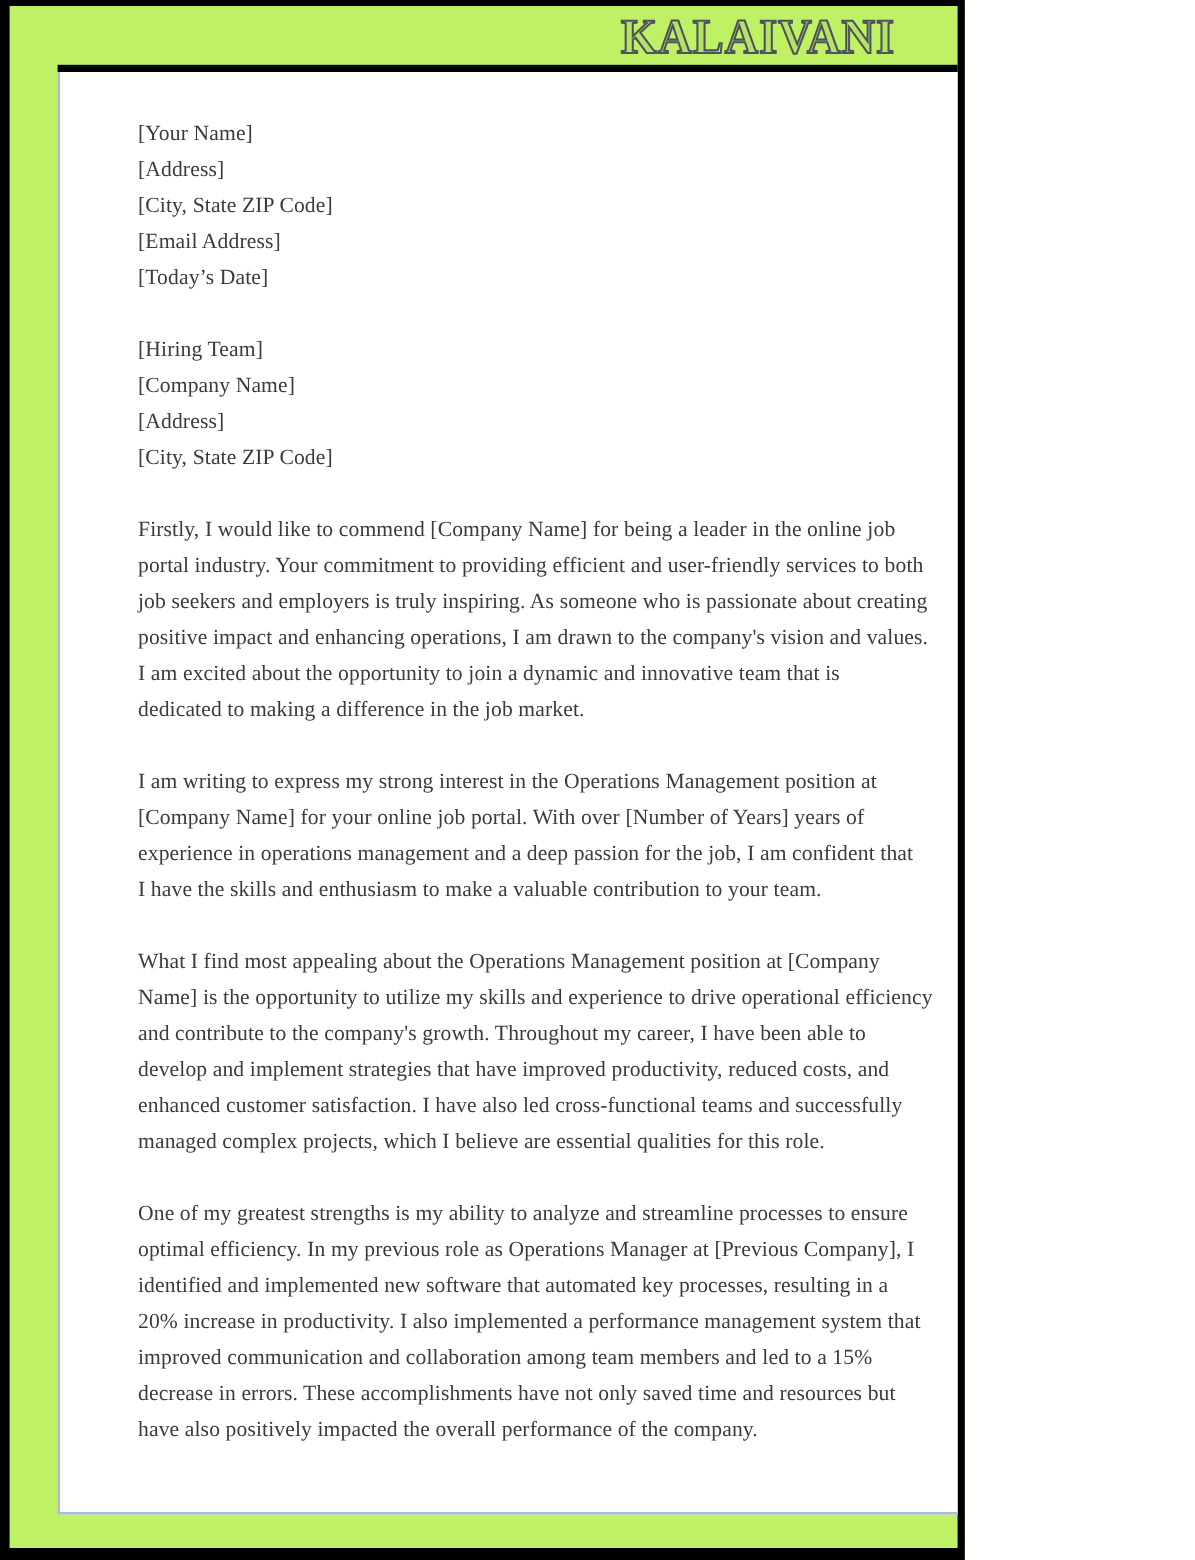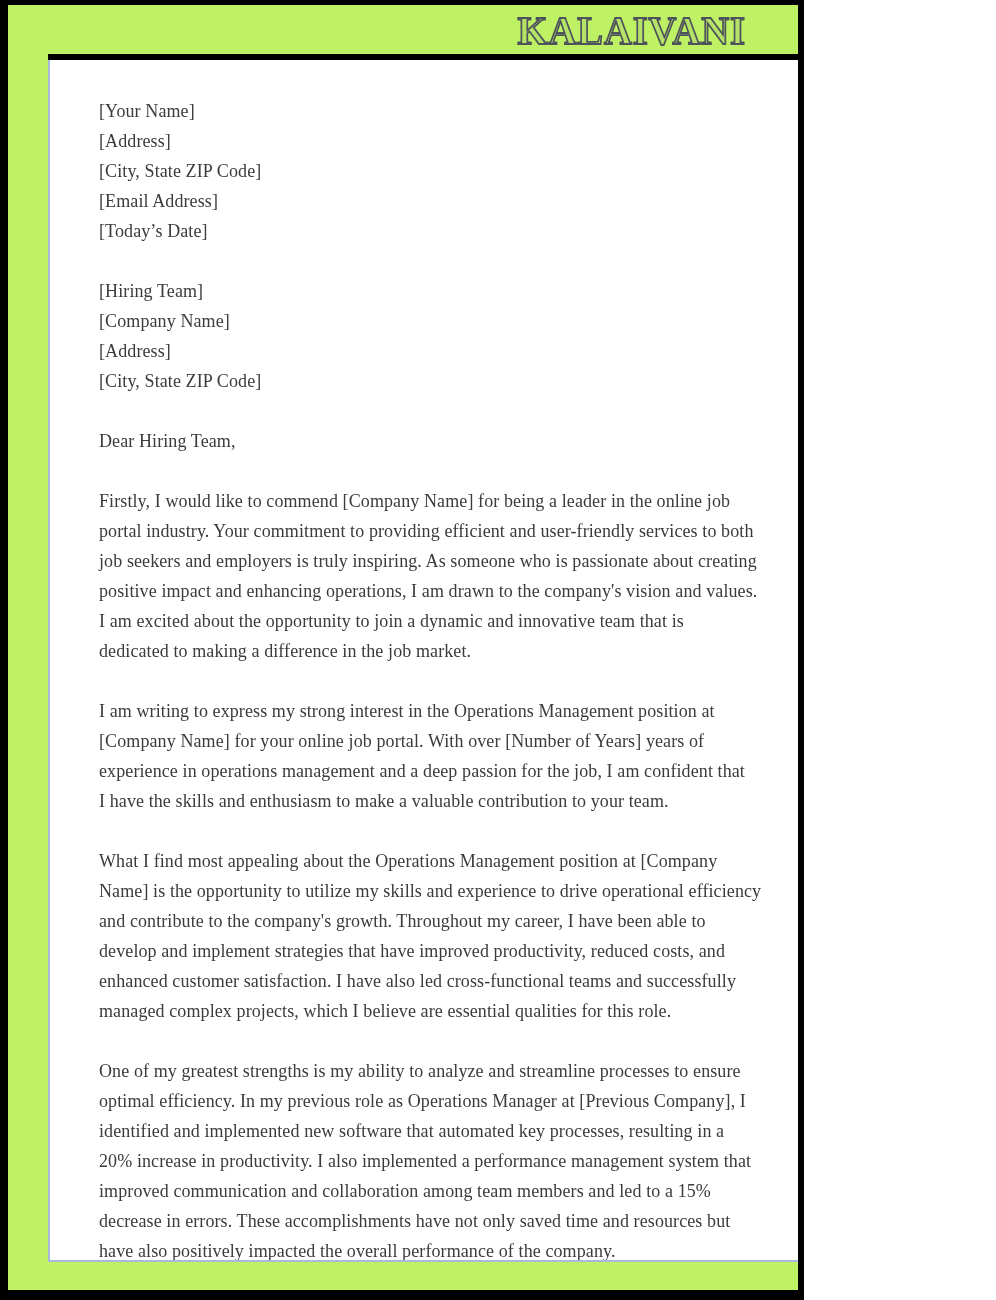--- a/index.html
+++ b/index.html
@@ -48,21 +48,21 @@
     background: #000000;
   }
   .doc-body {
     position: relative;
     box-sizing: border-box;
     width: 100%;
     height: 1202px;
     background: #ffffff;
     border: 2px solid #a9b8dc;
     border-top: none;
-    padding: 36px 50px 0 49px;
+    padding: 36px 50px 0 65px;
     overflow: hidden;
   }
   .block {
     white-space: pre-line;
     font-size: 18px;
     line-height: 30px;
     color: #3b3b3b;
     letter-spacing: 0.1px;
     margin: 0 0 30px 0;
   }
@@ -92,21 +92,20 @@
 [Address]
 [City, State ZIP Code]
 [Email Address]
 [Today’s Date]</div>
 
       <div class="block">[Hiring Team]
 [Company Name]
 [Address]
 [City, State ZIP Code]</div>
 
-      <div class="block">Dear Hiring Team,</div>
 
       <div class="block">Firstly, I would like to commend [Company Name] for being a leader in the online job
 portal industry. Your commitment to providing efficient and user-friendly services to both
 job seekers and employers is truly inspiring. As someone who is passionate about creating
 positive impact and enhancing operations, I am drawn to the company's vision and values.
 I am excited about the opportunity to join a dynamic and innovative team that is
 dedicated to making a difference in the job market.</div>
 
       <div class="block">I am writing to express my strong interest in the Operations Management position at
 [Company Name] for your online job portal. With over [Number of Years] years of

